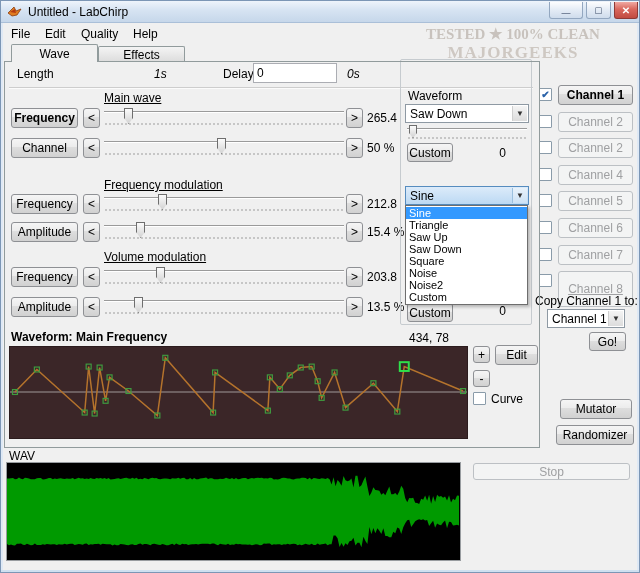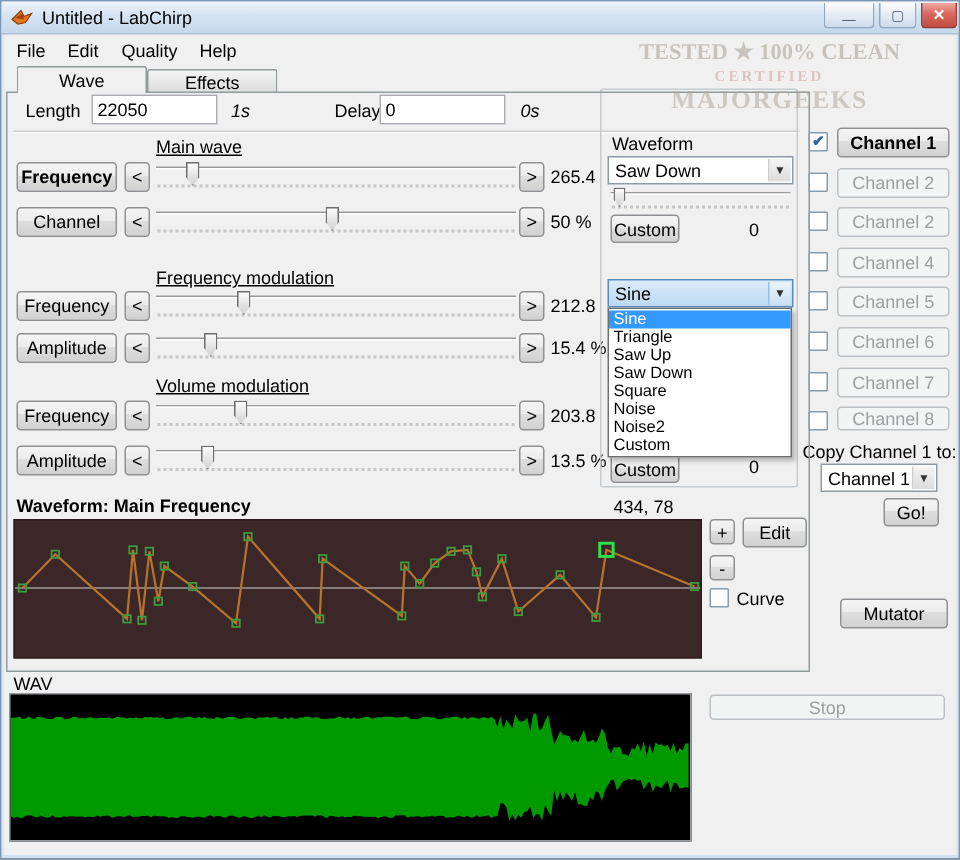--- a/index.html
+++ b/index.html
@@ -114,21 +114,20 @@
   <div class="menu-item" style="left:6px">File</div>
   <div class="menu-item" style="left:40px">Edit</div>
   <div class="menu-item" style="left:76px">Quality</div>
   <div class="menu-item" style="left:128px">Help</div>
 
   <div class="tab" id="tab-wave">Wave</div>
   <div class="tab" id="tab-effects">Effects</div>
   <div id="tabpage"></div>
 
   <div class="lbl" style="left:16px;top:66px">Length</div>
-  <input class="win-input" style="left: 60px; top: 62px; width: 84px; height: 20px;" value="22050">
   <div class="lbl seconds" style="left:153px;top:66px">1s</div>
   <div class="lbl" style="left:222px;top:66px">Delay</div>
   <input class="win-input" style="left: 252px; top: 62px; width: 84px; height: 20px;" value="0">
   <div class="lbl seconds" style="left:346px;top:66px">0s</div>
   <div class="sep" style="left:8px;top:86px;width:524px"></div>
 
   <div class="lbl section-lbl" style="left:103px;top:90px">Main wave</div>
   <div class="lbl section-lbl" style="left:103px;top:177px">Frequency modulation</div>
   <div class="lbl section-lbl" style="left:103px;top:249px">Volume modulation</div>
 
@@ -287,39 +286,39 @@
       <button class="win-btn disabled" style="left: 557px; top: 137px; width: 75px; height: 20px;">Channel 2</button>
       <div class="checkbox" style="left: 538px; top: 167px;"></div>
       <button class="win-btn disabled" style="left: 557px; top: 164px; width: 75px; height: 20px;">Channel 4</button>
       <div class="checkbox" style="left: 538px; top: 193px;"></div>
       <button class="win-btn disabled" style="left: 557px; top: 190px; width: 75px; height: 20px;">Channel 5</button>
       <div class="checkbox" style="left: 538px; top: 220px;"></div>
       <button class="win-btn disabled" style="left: 557px; top: 217px; width: 75px; height: 20px;">Channel 6</button>
       <div class="checkbox" style="left: 538px; top: 247px;"></div>
       <button class="win-btn disabled" style="left: 557px; top: 244px; width: 75px; height: 20px;">Channel 7</button>
       <div class="checkbox" style="left: 538px; top: 273px;"></div>
-      <button class="win-btn disabled" style="left: 557px; top: 270px; width: 75px; height: 16px;">Channel 8</button>
+      <button class="win-btn disabled" style="left: 557px; top: 270px; width: 75px; height: 36px; text-decoration: underline;">Channel 8</button>
     </div>
   <div class="lbl" style="left:534px;top:293px">Copy Channel 1 to:</div>
   <div class="combo" style="left:546px;top:308px;width:78px;height:19px">
     <span>Channel 1</span>
     <span class="arrow">▼</span>
   </div>
   <button class="win-btn" style="left:588px;top:331px;width:37px;height:19px">Go!</button>
 
   <button class="win-btn" style="left:559px;top:398px;width:72px;height:20px">Mutator</button>
+  <button class="win-btn" style="left:555px;top:424px;width:78px;height:20px">Randomizer</button>
 
   <div class="lbl" style="left:8px;top:448px">WAV</div>
   <div id="wav-canvas">
     <svg id="wav-svg" viewBox="0 0 455 99" preserveAspectRatio="none">
         <polygon points="0,15.7 2,15.8 4,15.6 6,15.2 8,16.7 10,16.4 12,14.9 14,16.1 16,16.7 18,15.1 20,15.4 22,15.7 24,16.5 26,16.7 28,16.6 30,15.5 32,15.2 34,15.2 36,16.8 38,16.6 40,16.1 42,15.3 44,15.2 46,16.5 48,15.7 50,16.3 52,15.7 54,15.5 56,16.1 58,16.4 60,15.7 62,16.0 64,16.0 66,15.4 68,16.6 70,15.7 72,15.1 74,15.9 76,15.6 78,16.4 80,15.7 82,16.3 84,15.4 86,16.1 88,16.4 90,15.2 92,15.7 94,15.2 96,16.0 98,15.3 100,16.4 102,15.4 104,16.8 106,16.6 108,16.3 110,15.7 112,15.5 114,16.4 116,15.9 118,15.3 120,15.0 122,15.9 124,16.1 126,15.1 128,16.2 130,15.1 132,16.5 134,16.2 136,16.6 138,15.3 140,15.8 142,16.5 144,15.6 146,15.1 148,15.5 150,15.3 152,16.3 154,16.6 156,16.2 158,15.7 160,15.8 162,16.0 164,16.7 166,15.6 168,15.7 170,15.7 172,15.1 174,16.0 176,15.4 178,15.1 180,16.7 182,16.7 184,15.4 186,16.8 188,15.3 190,16.5 192,16.5 194,15.7 196,15.6 198,15.2 200,14.9 202,16.4 204,15.5 206,15.5 208,16.7 210,16.6 212,16.7 214,16.2 216,16.4 218,16.0 220,15.0 222,15.7 224,16.3 226,15.4 228,16.7 230,15.4 232,16.6 234,16.4 236,15.6 238,15.2 240,15.2 242,16.6 244,15.9 246,15.4 248,15.7 250,15.2 252,15.1 254,15.2 256,15.1 258,15.8 260,15.5 262,15.7 264,15.0 266,15.2 268,16.8 270,16.6 272,16.8 274,16.4 276,15.3 278,15.1 280,15.3 282,15.9 284,15.7 286,16.7 288,16.8 290,16.2 292,15.8 294,15.8 296,15.1 298,15.1 300,15.4 302,16.6 304,15.1 306,16.8 308,15.4 310,15.5 312,16.1 314,16.4 316,15.5 318,15.7 320,16.3 322,15.2 324,16.7 326,22.0 328,14.6 330,23.7 332,17.4 334,19.6 336,23.1 338,13.2 340,17.7 342,18.6 344,17.8 346,15.8 348,25.0 350,13.1 352,13.0 354,24.5 356,22.8 358,17.9 360,13.7 362,24.1 364,33.7 366,30.0 368,24.8 370,27.5 372,27.8 374,28.4 376,32.4 378,30.7 380,32.9 382,28.2 384,24.0 386,31.9 388,31.9 390,30.7 392,33.0 394,29.0 396,23.1 398,26.3 400,36.0 402,40.0 404,35.7 406,36.0 408,35.5 410,40.6 412,40.8 414,41.8 416,36.4 418,37.4 420,33.1 422,38.6 424,32.3 426,41.7 428,33.8 430,39.9 432,32.5 434,34.5 436,33.8 438,35.4 440,34.2 442,38.3 444,32.9 446,40.2 448,36.4 450,38.1 452,33.2 454,33.4 454,63.7 452,63.0 450,63.6 448,63.9 446,60.3 444,60.0 442,66.6 440,58.6 438,60.6 436,63.6 434,63.0 432,61.8 430,66.1 428,59.0 426,61.4 424,64.4 422,58.2 420,58.7 418,57.5 416,58.2 414,57.5 412,58.2 410,59.4 408,62.6 406,65.4 404,57.8 402,58.4 400,61.6 398,65.5 396,72.4 394,66.8 392,65.9 390,71.7 388,70.1 386,75.9 384,75.7 382,74.6 380,74.6 378,66.5 376,72.5 374,69.2 372,66.7 370,71.8 368,66.3 366,72.8 364,65.4 362,82.7 360,79.5 358,75.2 356,85.9 354,81.5 352,81.4 350,84.1 348,76.3 346,79.4 344,79.9 342,83.8 340,81.8 338,85.5 336,81.7 334,85.7 332,76.8 330,74.0 328,74.1 326,82.9 324,82.9 322,84.0 320,82.2 318,82.6 316,83.0 314,83.4 312,82.2 310,83.7 308,83.7 306,82.5 304,83.4 302,83.1 300,82.3 298,83.2 296,83.9 294,83.3 292,84.0 290,82.7 288,82.5 286,82.7 284,83.2 282,82.4 280,83.2 278,82.8 276,83.6 274,83.0 272,82.8 270,83.1 268,83.0 266,83.8 264,82.2 262,82.2 260,82.3 258,82.2 256,83.8 254,84.0 252,83.1 250,82.8 248,83.5 246,84.0 244,83.2 242,83.4 240,83.1 238,83.2 236,83.2 234,82.7 232,82.8 230,82.3 228,83.5 226,83.1 224,83.7 222,82.5 220,83.5 218,83.1 216,82.8 214,82.4 212,84.0 210,83.1 208,82.2 206,82.2 204,83.0 202,82.3 200,82.4 198,82.4 196,82.4 194,82.7 192,83.3 190,82.6 188,83.0 186,82.9 184,83.3 182,83.6 180,82.6 178,82.8 176,82.5 174,83.7 172,83.1 170,82.2 168,83.6 166,82.5 164,83.3 162,84.0 160,83.9 158,83.1 156,82.7 154,83.8 152,83.5 150,82.8 148,82.4 146,82.6 144,83.9 142,83.3 140,82.7 138,82.6 136,83.4 134,82.2 132,82.6 130,83.8 128,83.6 126,83.0 124,83.3 122,83.9 120,83.6 118,83.1 116,82.9 114,82.6 112,84.0 110,83.9 108,83.3 106,84.1 104,83.0 102,82.8 100,83.0 98,82.7 96,82.5 94,83.5 92,82.3 90,82.7 88,82.7 86,83.1 84,83.0 82,83.6 80,82.2 78,82.5 76,83.5 74,82.9 72,82.6 70,83.3 68,83.8 66,82.5 64,82.3 62,82.7 60,83.2 58,82.3 56,83.3 54,83.3 52,82.8 50,83.8 48,82.9 46,83.0 44,83.2 42,82.8 40,82.7 38,83.4 36,82.8 34,83.6 32,83.7 30,83.6 28,82.2 26,83.7 24,83.9 22,83.1 20,82.3 18,83.7 16,83.4 14,82.2 12,82.3 10,82.5 8,84.1 6,83.9 4,83.2 2,84.0 0,82.7" fill="#009a00"></polygon>
       </svg>
   </div>
 
   <button class="win-btn disabled" style="left:472px;top:462px;width:157px;height:17px">Stop</button>
 
   <div id="watermark">
     <div id="wm1">TESTED ★ 100% CLEAN</div>
-    <div id="wm2">CERTIFIED</div>
     <div id="wm3">MAJORGEEKS</div>
   </div>
 
 </div>
 
 </body></html>

